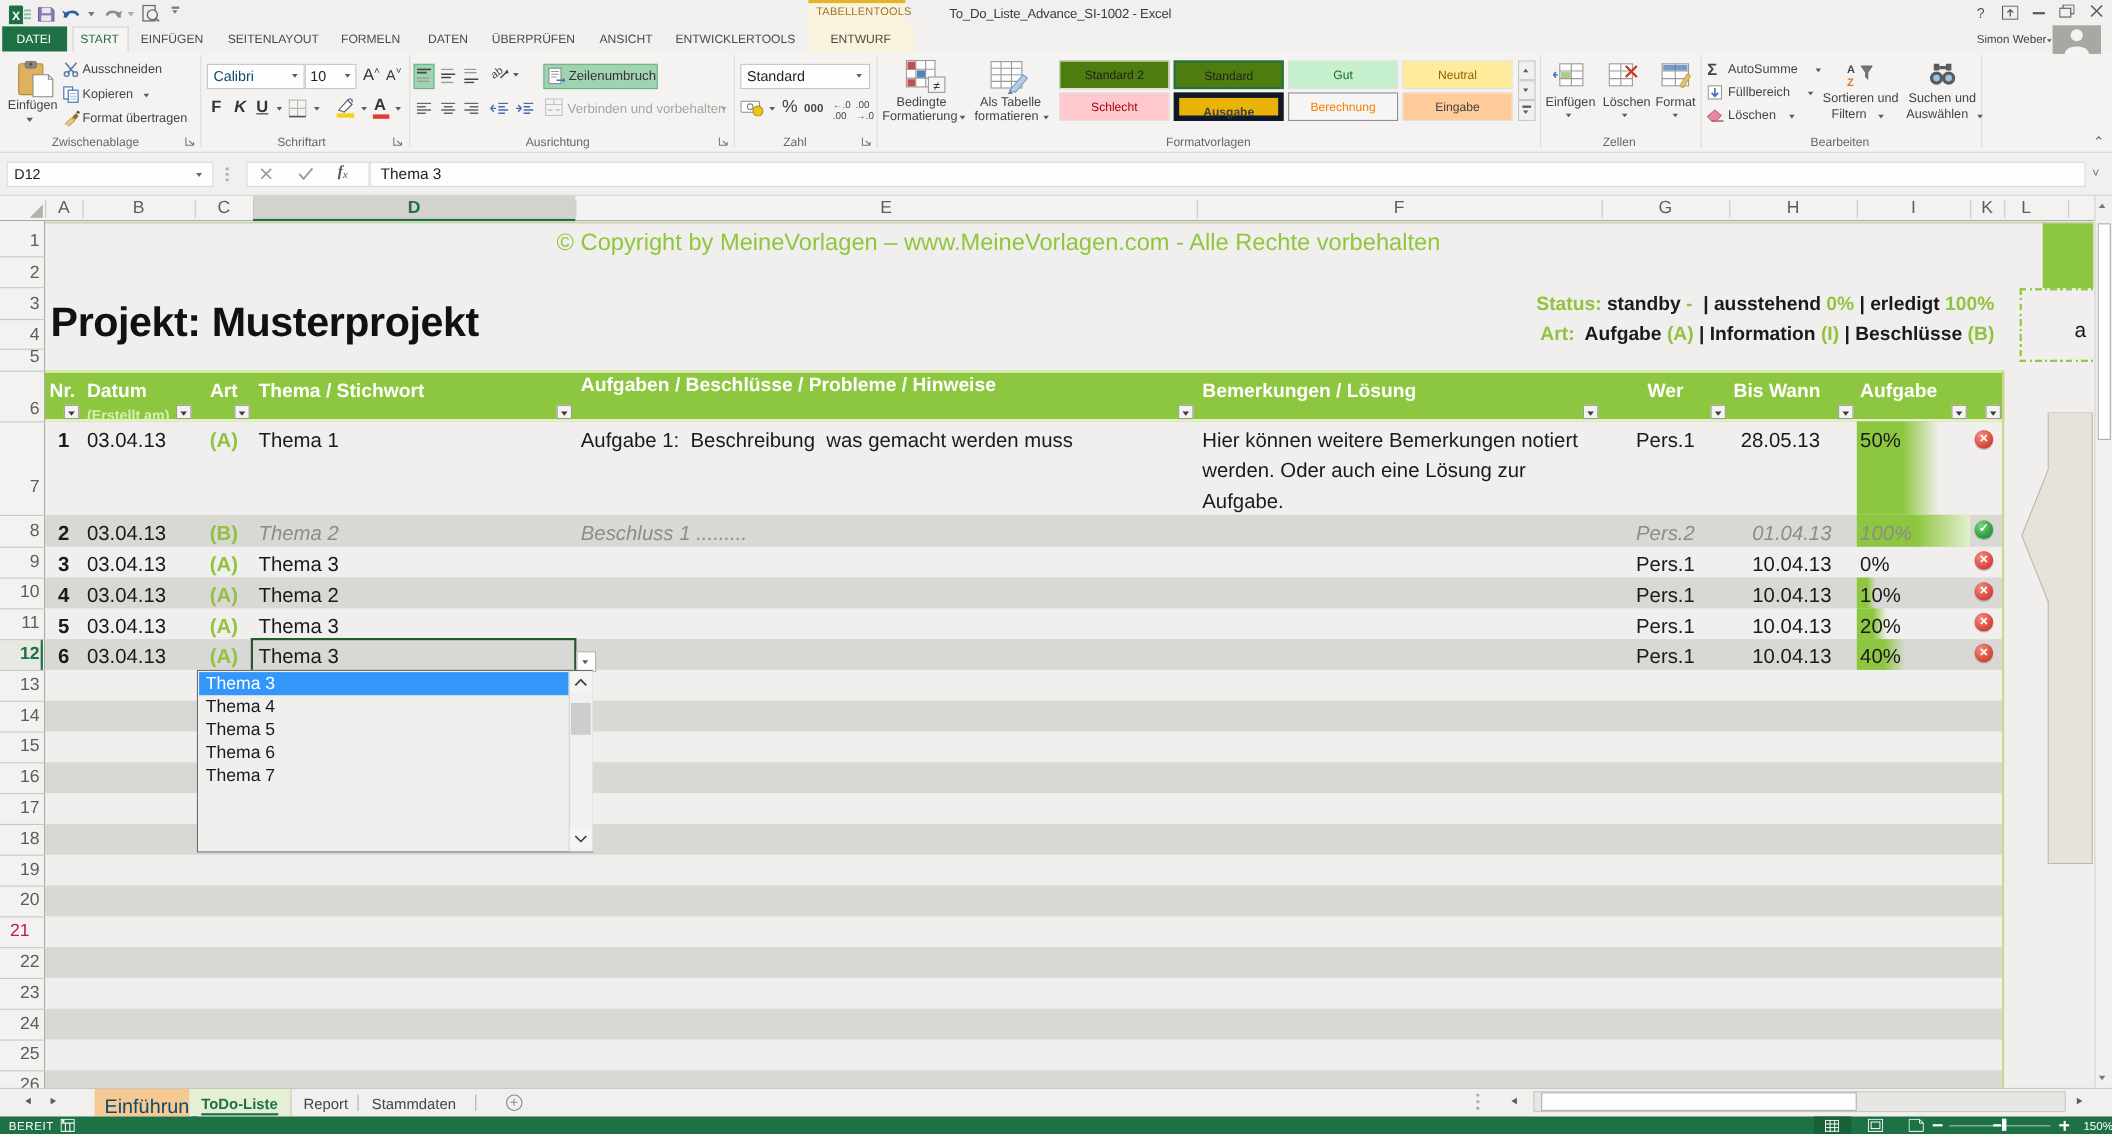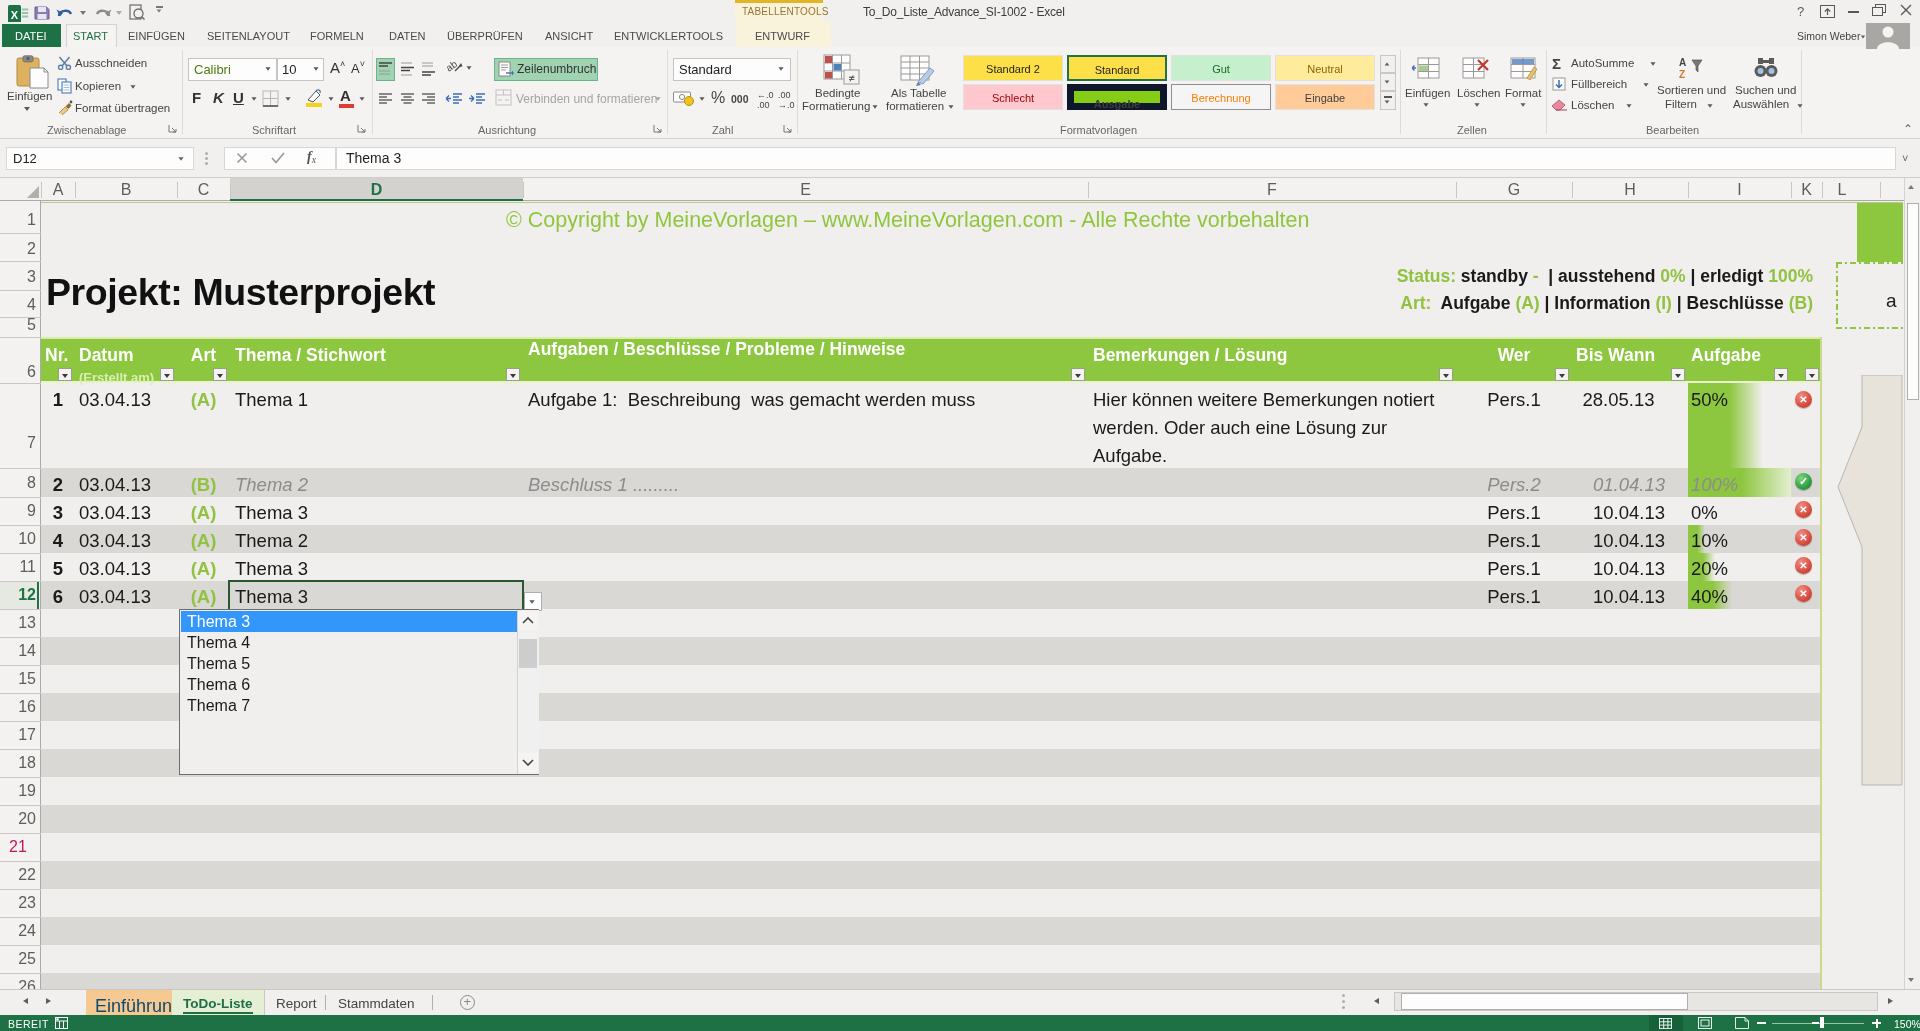--- a/index.html
+++ b/index.html
@@ -4,21 +4,21 @@
 html,body{margin:0;padding:0}
 body{width:1920px;height:1031px;overflow:hidden;font-family:"Liberation Sans",sans-serif;background:#f1f0ee;position:relative}
 .ab{position:absolute}
 .t{position:absolute;white-space:nowrap}
 .glab{font-size:11px;color:#666}
 .vsep{position:absolute;width:1px;background:#dddbd8;top:50px;height:84px}
 .arr{position:absolute;width:0;height:0;border-left:3.5px solid transparent;border-right:3.5px solid transparent;border-top:4px solid #5a5a5a}
 .larr{position:absolute;width:0;height:0;border-top:3.5px solid transparent;border-bottom:3.5px solid transparent}
 .fbtn{position:absolute;width:14px;height:13px;background:#f4f3f1;border:1px solid #98a08d;box-sizing:border-box}
 .fbtn:after{content:"";position:absolute;left:2.5px;top:4.5px;border-left:3.5px solid transparent;border-right:3.5px solid transparent;border-top:4px solid #3b3b3b}
-.gc{position:absolute;width:100px;height:26px;line-height:26px;text-align:center;font-size:11px;border:1px solid #e3e1de;box-sizing:border-box;background:#fde047}
+.gc{position:absolute;width:100px;height:26px;line-height:26px;text-align:center;font-size:11px;border:1px solid #e3e1de;box-sizing:border-box;background:#4d7c0f}
 .hl{position:absolute;background:#c9c7c4;height:1px}
 .vl{position:absolute;background:#c9c7c4;width:1px}
 .ghdr{position:absolute;color:#fff;font-weight:bold;font-size:17.5px}
 .cell{position:absolute;font-size:18.5px;color:#1a1a1a}
 .it{color:#8c8c8c;font-style:italic}
 .grn{color:#92c241;font-weight:bold}
 .xico{position:absolute;width:17px;height:17px;border-radius:50%;background:radial-gradient(circle at 35% 30%,#f08f85,#d84c3e 60%,#b03226);box-shadow:0 1px 1px rgba(0,0,0,.25)}
 .xico:after{content:"✕";position:absolute;left:0;top:0;width:17px;height:17px;line-height:17px;text-align:center;color:#fff;font-size:10px;font-weight:bold}
 .vico{position:absolute;width:17px;height:17px;border-radius:50%;background:radial-gradient(circle at 35% 30%,#7ed67e,#2f9e44 60%,#1d7a32);box-shadow:0 1px 1px rgba(0,0,0,.25)}
 .vico:after{content:"✓";position:absolute;left:0;top:0;width:17px;height:17px;line-height:17px;text-align:center;color:#fff;font-size:11px;font-weight:bold}
@@ -159,21 +159,21 @@
 <div class="t ribtxt" style="left:75px;top:80px">Kopieren</div>
 <div class="arr" style="left:130px;top:85px;transform:scale(.85)"></div>
 <svg class="ab" style="left:57px;top:100px" width="16" height="15" viewBox="0 0 16 15">
 <path d="M2 13 L8 7 L11 10 L5 15" fill="#e9c889" stroke="#b3913f" stroke-width="0.9"></path>
 <path d="M8.5 6.5 L12 3 L14.5 5.5 L11.5 9" fill="#8a6d2f"></path>
 <circle cx="14" cy="2" r="1.4" fill="#555"></circle>
 </svg>
 <div class="t ribtxt" style="left:75px;top:102px">Format übertragen</div>
 
 <div class="ab" style="left:188px;top:58px;width:89px;height:23px;background:#fdfdfd;border:1px solid #c6c4c1;box-sizing:border-box"></div>
-<div class="t" style="left:194px;top:62px;font-size:13px;color:#4d7c0f">Calibri</div>
+<div class="t" style="left:194px;top:62px;font-size:13px;color:#0c4a6e">Calibri</div>
 <div class="arr" style="left:265px;top:67px;transform:scale(.85)"></div>
 <div class="ab" style="left:277px;top:58px;width:47px;height:23px;background:#fdfdfd;border:1px solid #c6c4c1;box-sizing:border-box"></div>
 <div class="t" style="left:282px;top:62px;font-size:13px;color:#222">10</div>
 <div class="arr" style="left:313px;top:67px;transform:scale(.85)"></div>
 <div class="t" style="left:330px;top:59px;font-size:15px;color:#333">A<span style="font-size:9px;vertical-align:6px">˄</span></div>
 <div class="t" style="left:351px;top:59px;font-size:13px;color:#333">A<span style="font-size:9px;vertical-align:6px">˅</span></div>
 <div class="t" style="left:192px;top:89px;font-size:15px;font-weight:bold;color:#333">F</div>
 <div class="t" style="left:213px;top:89px;font-size:15px;font-weight:bold;font-style:italic;color:#333">K</div>
 <div class="t" style="left:233px;top:89px;font-size:15px;font-weight:bold;color:#333;text-decoration:underline">U</div>
 <div class="arr" style="left:251px;top:97px;transform:scale(.85)"></div>
@@ -235,21 +235,21 @@
   </svg>
 <svg class="ab" style="left:468px;top:93px" width="17" height="12" viewBox="0 0 17 12">
     <path d="M8 1 L17 1 M8 4 L14 4 M8 7 L17 7 M8 10 L14 10" stroke="#3e6db5" stroke-width="1.3"></path>
     <path d="M1 5.5 L6 5.5 M6 5.5 L3 2.5 M6 5.5 L3 8.5" stroke="#3e6db5" stroke-width="1.3" fill="none"></path>
   </svg>
 <svg class="ab" style="left:495px;top:89px" width="17" height="17" viewBox="0 0 17 17" opacity="0.55">
     <rect x="1" y="1" width="15" height="15" fill="none" stroke="#9a9a9a"></rect>
     <path d="M1 6 L16 6 M8.5 1 L8.5 6" stroke="#9a9a9a"></path>
     <path d="M3 11 L7 11 M10 11 L14 11" stroke="#9a9a9a" stroke-width="1.2"></path>
   </svg>
-<div class="t" style="left:516px;top:92px;font-size:12px;color:#a6a4a1">Verbinden und formatieren</div>
+<div class="t" style="left:516px;top:92px;font-size:12px;color:#a6a4a1">Verbinden und vorbehalten</div>
 <div class="arr" style="left:655px;top:97px;transform:scale(.85);border-top-color:#a6a4a1"></div>
 
 <div class="ab" style="left:673px;top:58px;width:118px;height:23px;background:#fdfdfd;border:1px solid #c6c4c1;box-sizing:border-box"></div>
 <div class="t" style="left:679px;top:62px;font-size:13px;color:#222">Standard</div>
 <div class="arr" style="left:778px;top:67px;transform:scale(.85)"></div>
 <svg class="ab" style="left:673px;top:91px" width="22" height="15" viewBox="0 0 22 15">
 <rect x="0.5" y="1" width="17" height="10" rx="1" fill="#fdfdfd" stroke="#8a8a8a"></rect>
 <circle cx="9" cy="6" r="2.6" fill="none" stroke="#8a8a8a"></circle>
 <circle cx="16" cy="10" r="4.5" fill="#f0c419" stroke="#b3911c"></circle>
 </svg>
@@ -278,21 +278,21 @@
 <path d="M20 28 L18 32 L23 31 Z" fill="#5a7da6"></path>
 </svg>
 <div class="t ribtxt" style="left:891px;top:87px">Als Tabelle</div>
 <div class="t ribtxt" style="left:886px;top:100px">formatieren</div>
 <div class="arr" style="left:948px;top:105px;transform:scale(.85)"></div>
 <div class="gc" style="left:963px;top:55px"><span style="color:#222">Standard 2</span></div>
 <div class="gc" style="left:1067px;top:55px;border:2px solid #217346"><span style="color:#222">Standard</span></div>
 <div class="gc" style="left:1171px;top:55px;background:#c6efce;color:#176b24">Gut</div>
 <div class="gc" style="left:1275px;top:55px;background:#ffeb9c;color:#8f6400">Neutral</div>
 <div class="gc" style="left:963px;top:84px;background:#ffc7ce;color:#9c0006">Schlecht</div>
-<div class="gc" style="left:1067px;top:84px;background:#84cc16;color:#3f3f3f;border:7px solid #0f172a;font-weight:bold">Ausgabe</div>
+<div class="gc" style="left:1067px;top:84px;background:#eab308;color:#3f3f3f;border:5px solid #0f172a;font-weight:bold">Ausgabe</div>
 <div class="gc" style="left:1171px;top:84px;background:#f5f5f5;color:#fa7d00;border:1px solid #8f8f8f">Berechnung</div>
 <div class="gc" style="left:1275px;top:84px;background:#ffcc99;color:#3f3f3f">Eingabe</div>
 <div class="ab" style="left:1380px;top:55px;width:16px;height:18px;background:#f1f0ee;border:1px solid #c9c7c4;box-sizing:border-box"></div>
 <div class="ab" style="left:1380px;top:73px;width:16px;height:18px;background:#f1f0ee;border:1px solid #c9c7c4;box-sizing:border-box"></div>
 <div class="ab" style="left:1380px;top:91px;width:16px;height:19px;background:#f1f0ee;border:1px solid #c9c7c4;box-sizing:border-box"></div>
 <div class="arr" style="left:1384px;top:62px;transform:rotate(180deg) scale(.8)"></div>
 <div class="arr" style="left:1384px;top:80px;transform:scale(.8)"></div>
 <div class="ab" style="left:1384px;top:96px;width:8px;height:1.5px;background:#555"></div>
 <div class="arr" style="left:1384px;top:100px;transform:scale(.8)"></div>
 

